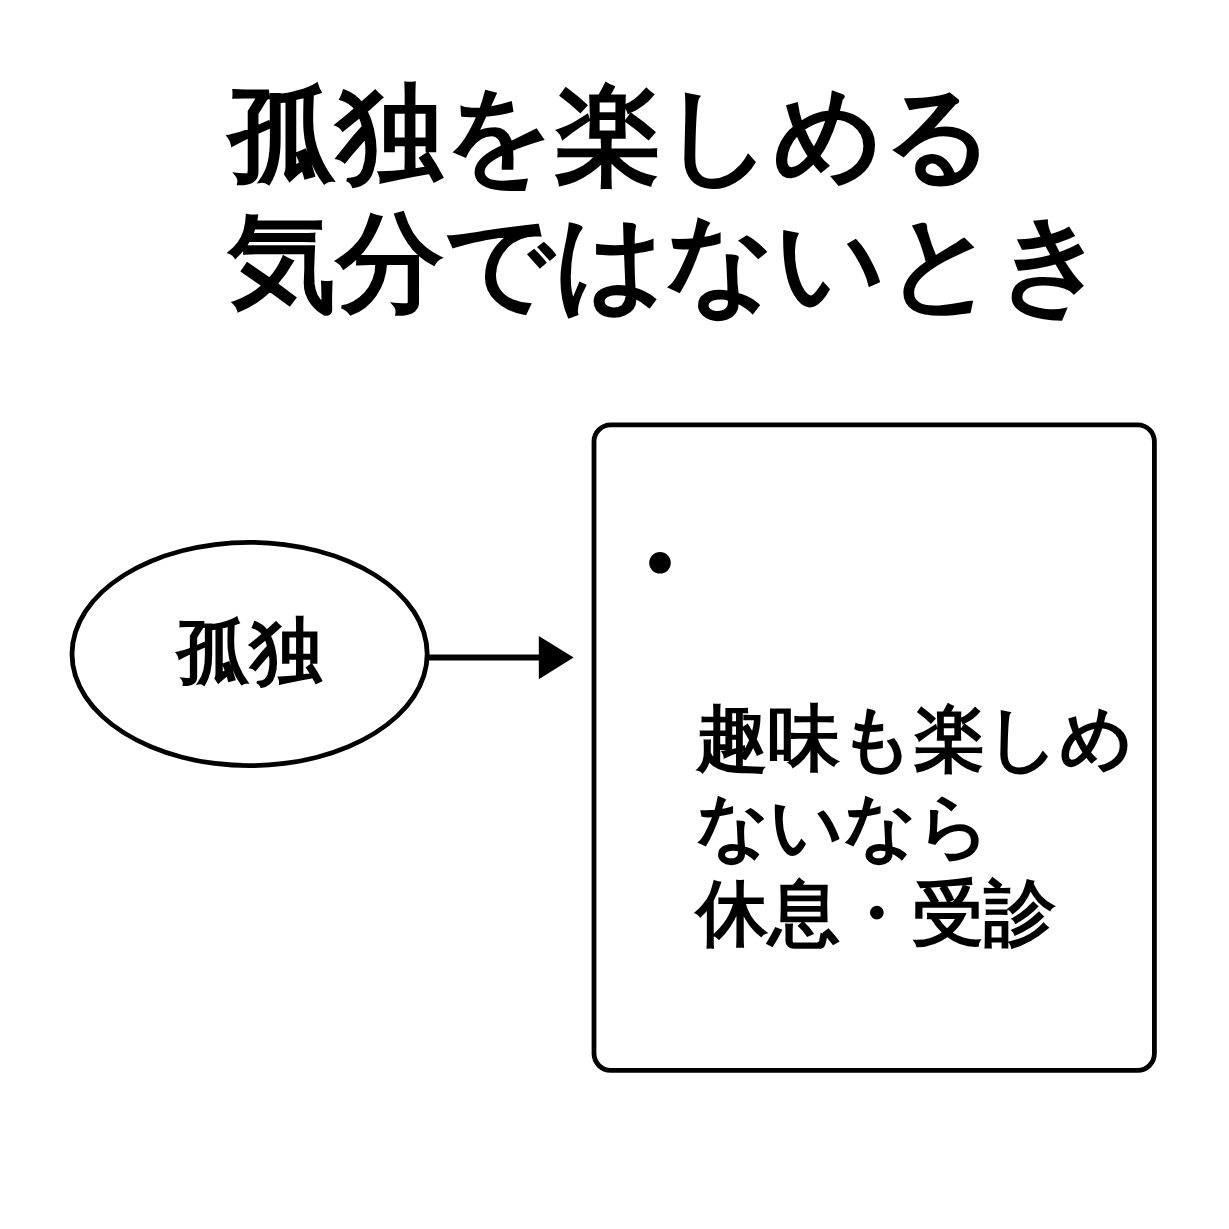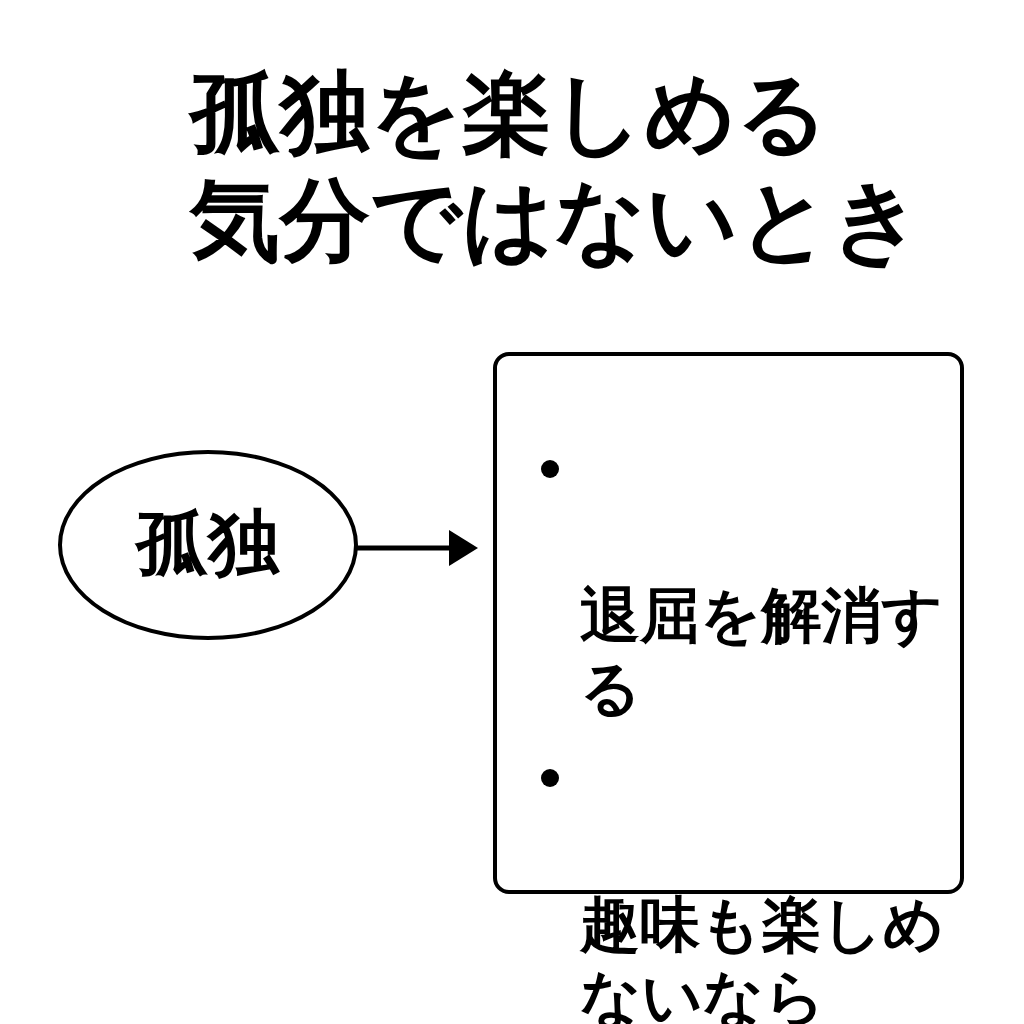--- a/index.html
+++ b/index.html
@@ -33,21 +33,21 @@
     width: 292px;  
     height: 182px; 
     border: 4px solid #000000;
     border-radius: 50%;
     background: #ffffff;
     display: flex;
     align-items: center;
     justify-content: center;
   }
   .node-label {
-    font-size: 72px;
+    font-size: 61px;
     line-height: 1;
     padding-bottom: 4px;
   }
   .arrow-svg {
     position: absolute;
     left: 354px;
     top: 525px;
   }
   .result-box {
     position: absolute;
@@ -93,25 +93,20 @@
     <span class="node-label">孤独</span>
   </div>
 
   <svg class="arrow-svg" width="130" height="46" viewBox="0 0 130 46">
     <line x1="2" y1="23" x2="98" y2="23" stroke="#000000" stroke-width="5"></line>
     <polygon points="95,5 95,41 124,23" fill="#000000"></polygon>
   </svg>
 
   <div class="result-box">
 
-    <div class="list-item">
-      <span class="bullet-icon"></span>
-      <span>退屈を解消す
-る</span>
-    </div>
 
     <div class="list-item">
       <span class="bullet-icon"></span>
       <span>趣味も楽しめ
 ないなら
 休息・受診</span>
     </div>
 
   </div>
 

